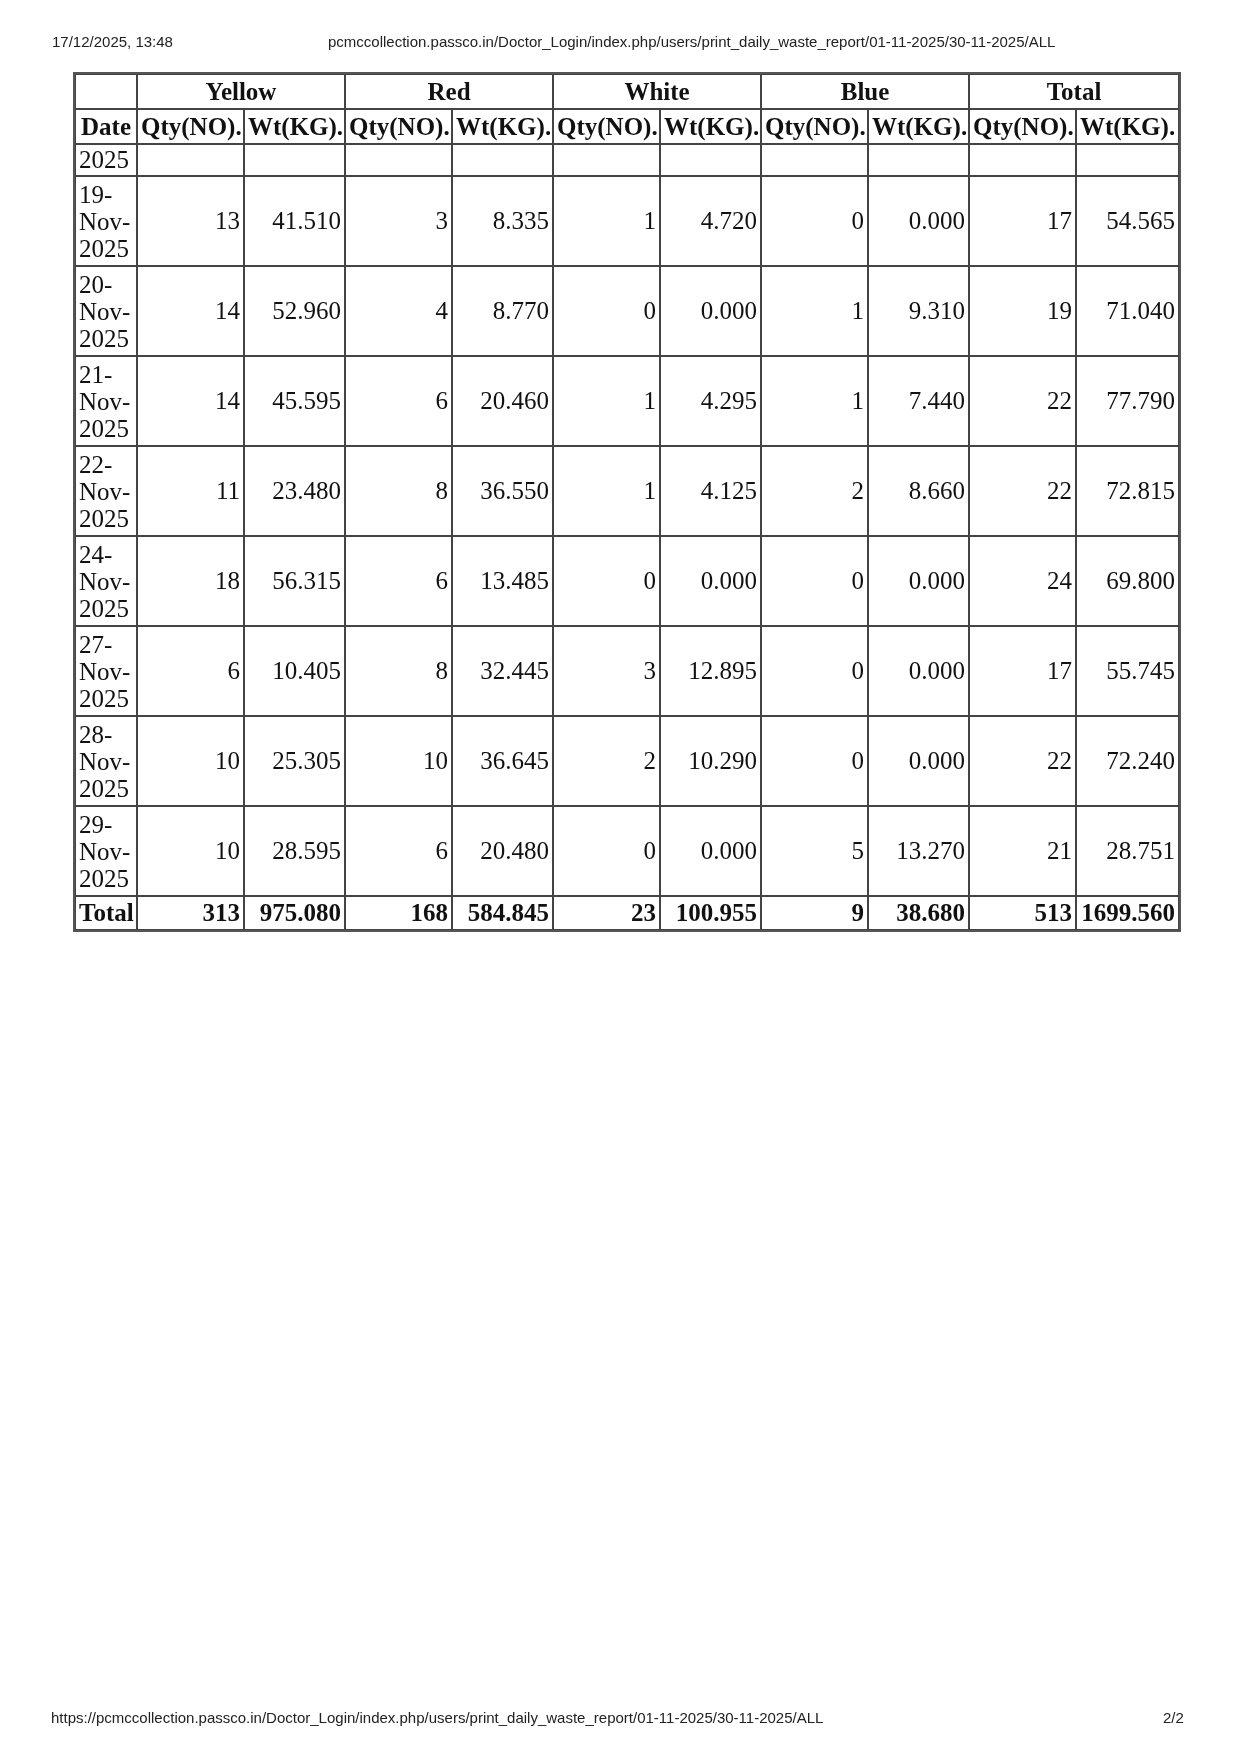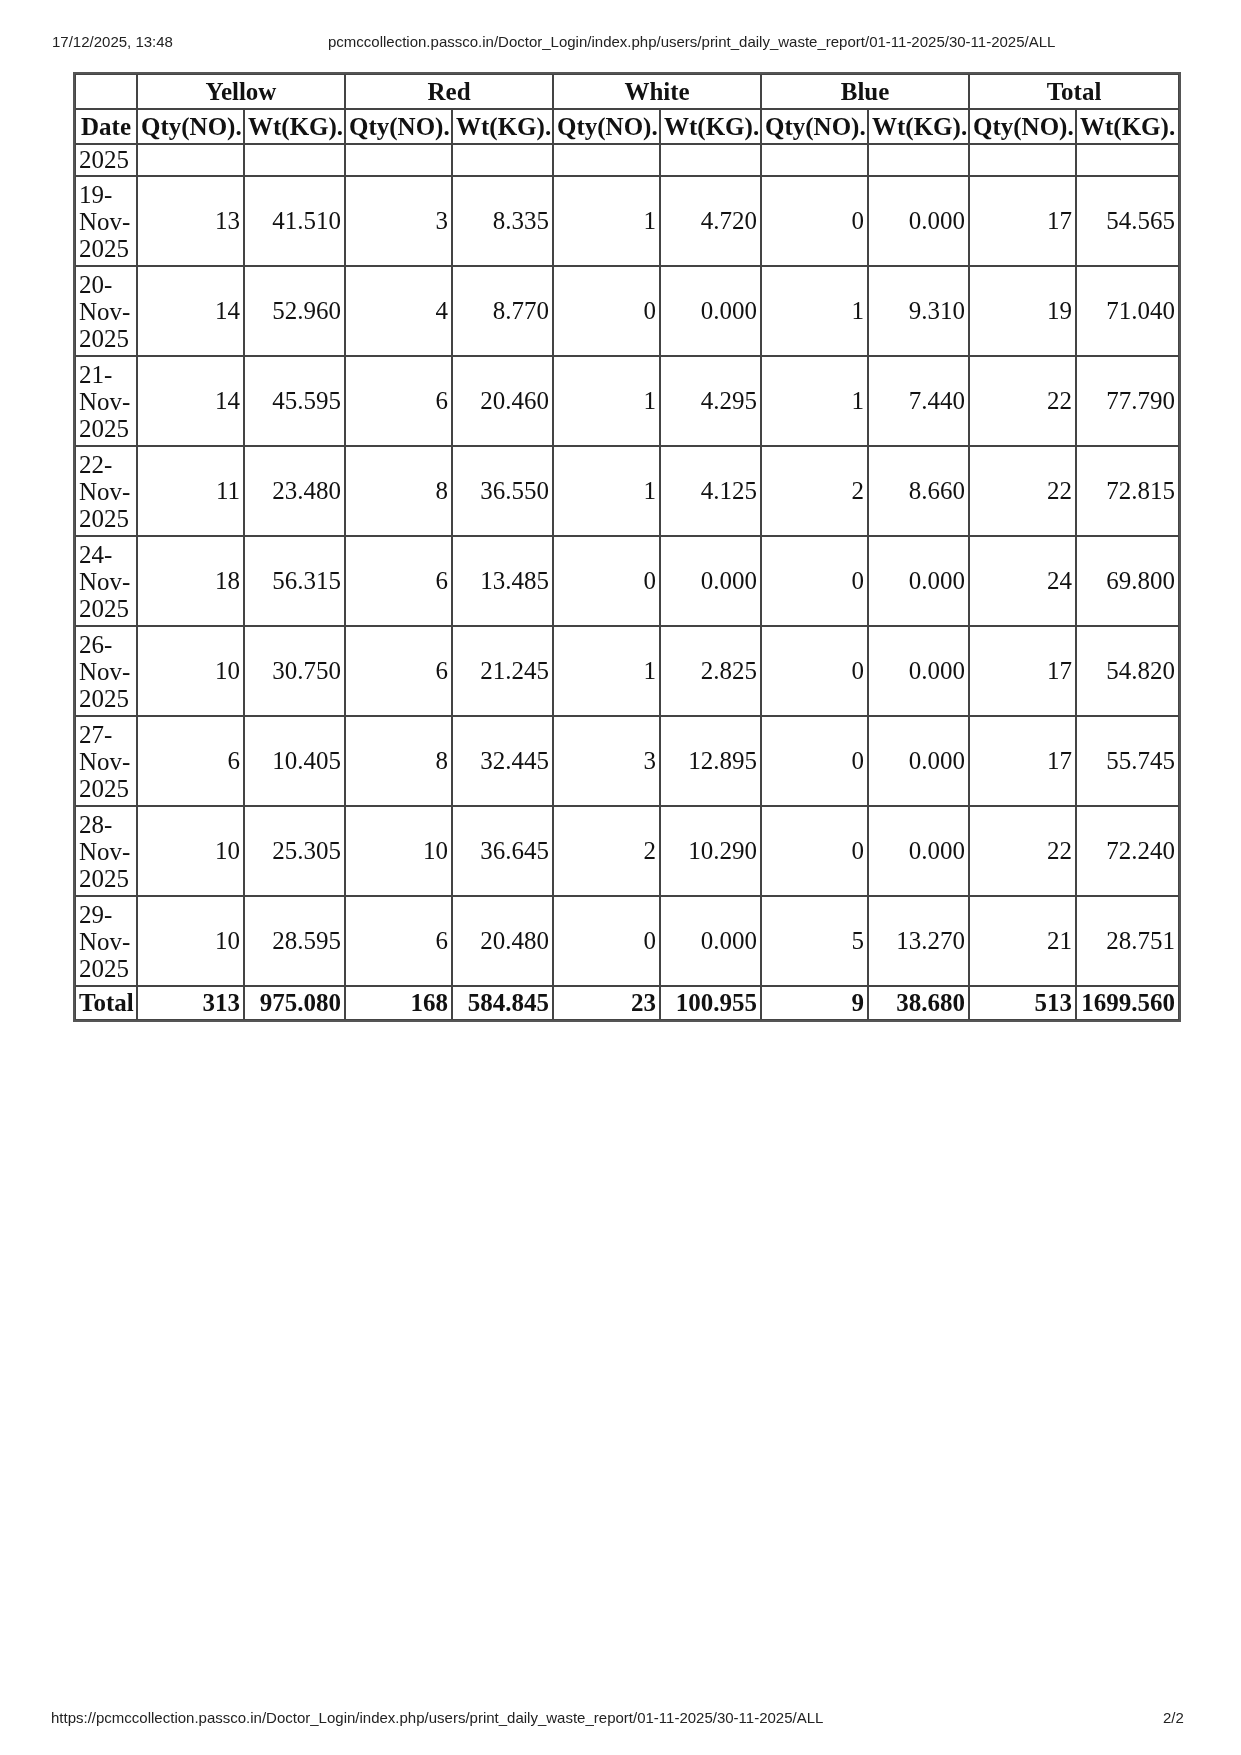--- a/index.html
+++ b/index.html
@@ -154,33 +154,20 @@
       <td class="num">6</td>
       <td class="num">13.485</td>
       <td class="num">0</td>
       <td class="num">0.000</td>
       <td class="num">0</td>
       <td class="num">0.000</td>
       <td class="num">24</td>
       <td class="num">69.800</td>
     </tr>
     <tr class="data-row">
-      <td class="date-cell"><span>26-</span><br><span>Nov-</span><br><span>2025</span></td>
-      <td class="num">10</td>
-      <td class="num">30.750</td>
-      <td class="num">6</td>
-      <td class="num">21.245</td>
-      <td class="num">1</td>
-      <td class="num">2.825</td>
-      <td class="num">0</td>
-      <td class="num">0.000</td>
-      <td class="num">17</td>
-      <td class="num">54.820</td>
-    </tr>
-    <tr class="data-row">
       <td class="date-cell"><span>27-</span><br><span>Nov-</span><br><span>2025</span></td>
       <td class="num">6</td>
       <td class="num">10.405</td>
       <td class="num">8</td>
       <td class="num">32.445</td>
       <td class="num">3</td>
       <td class="num">12.895</td>
       <td class="num">0</td>
       <td class="num">0.000</td>
       <td class="num">17</td>

